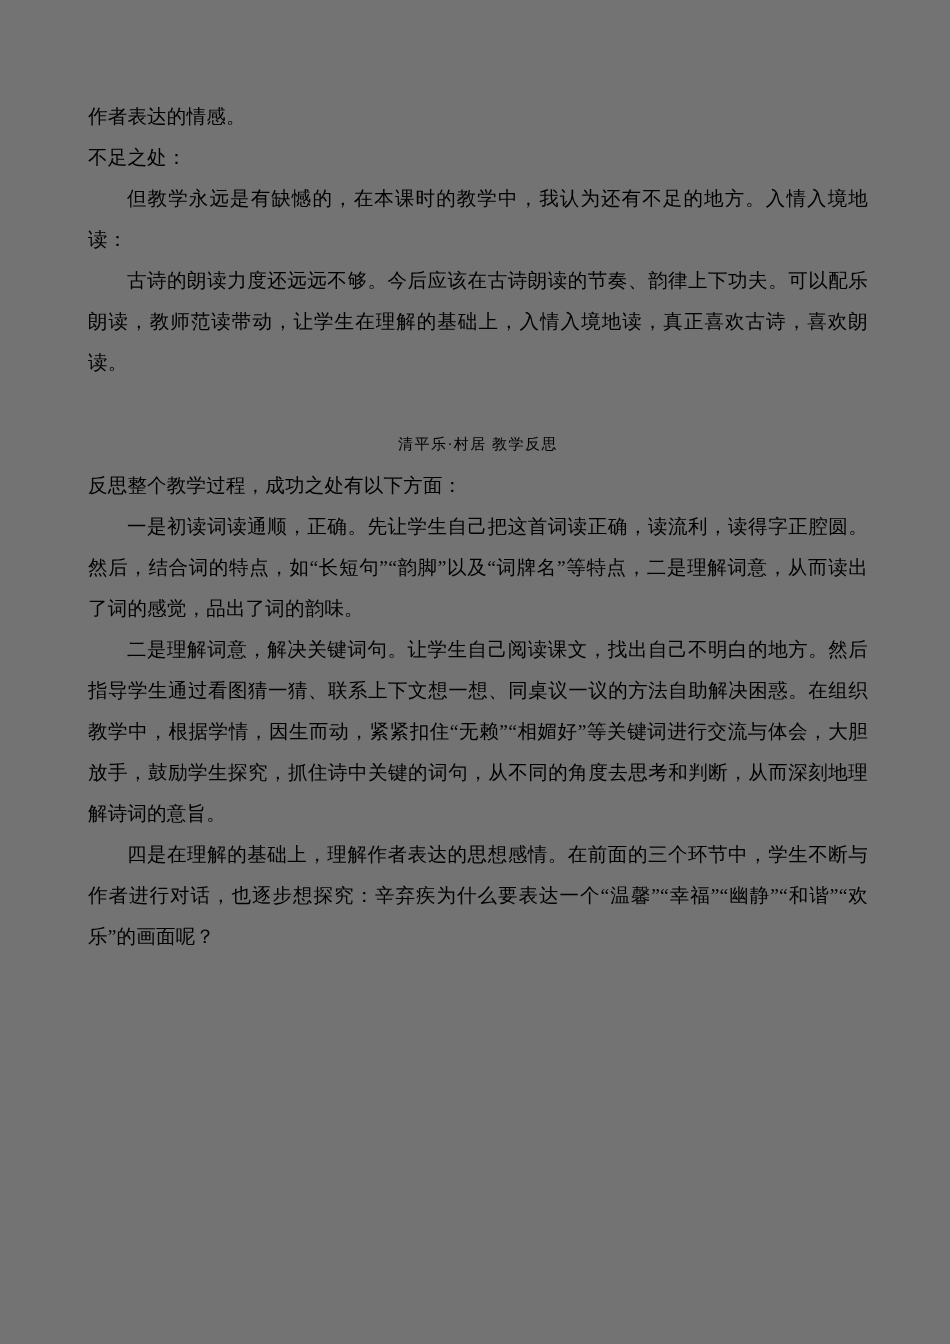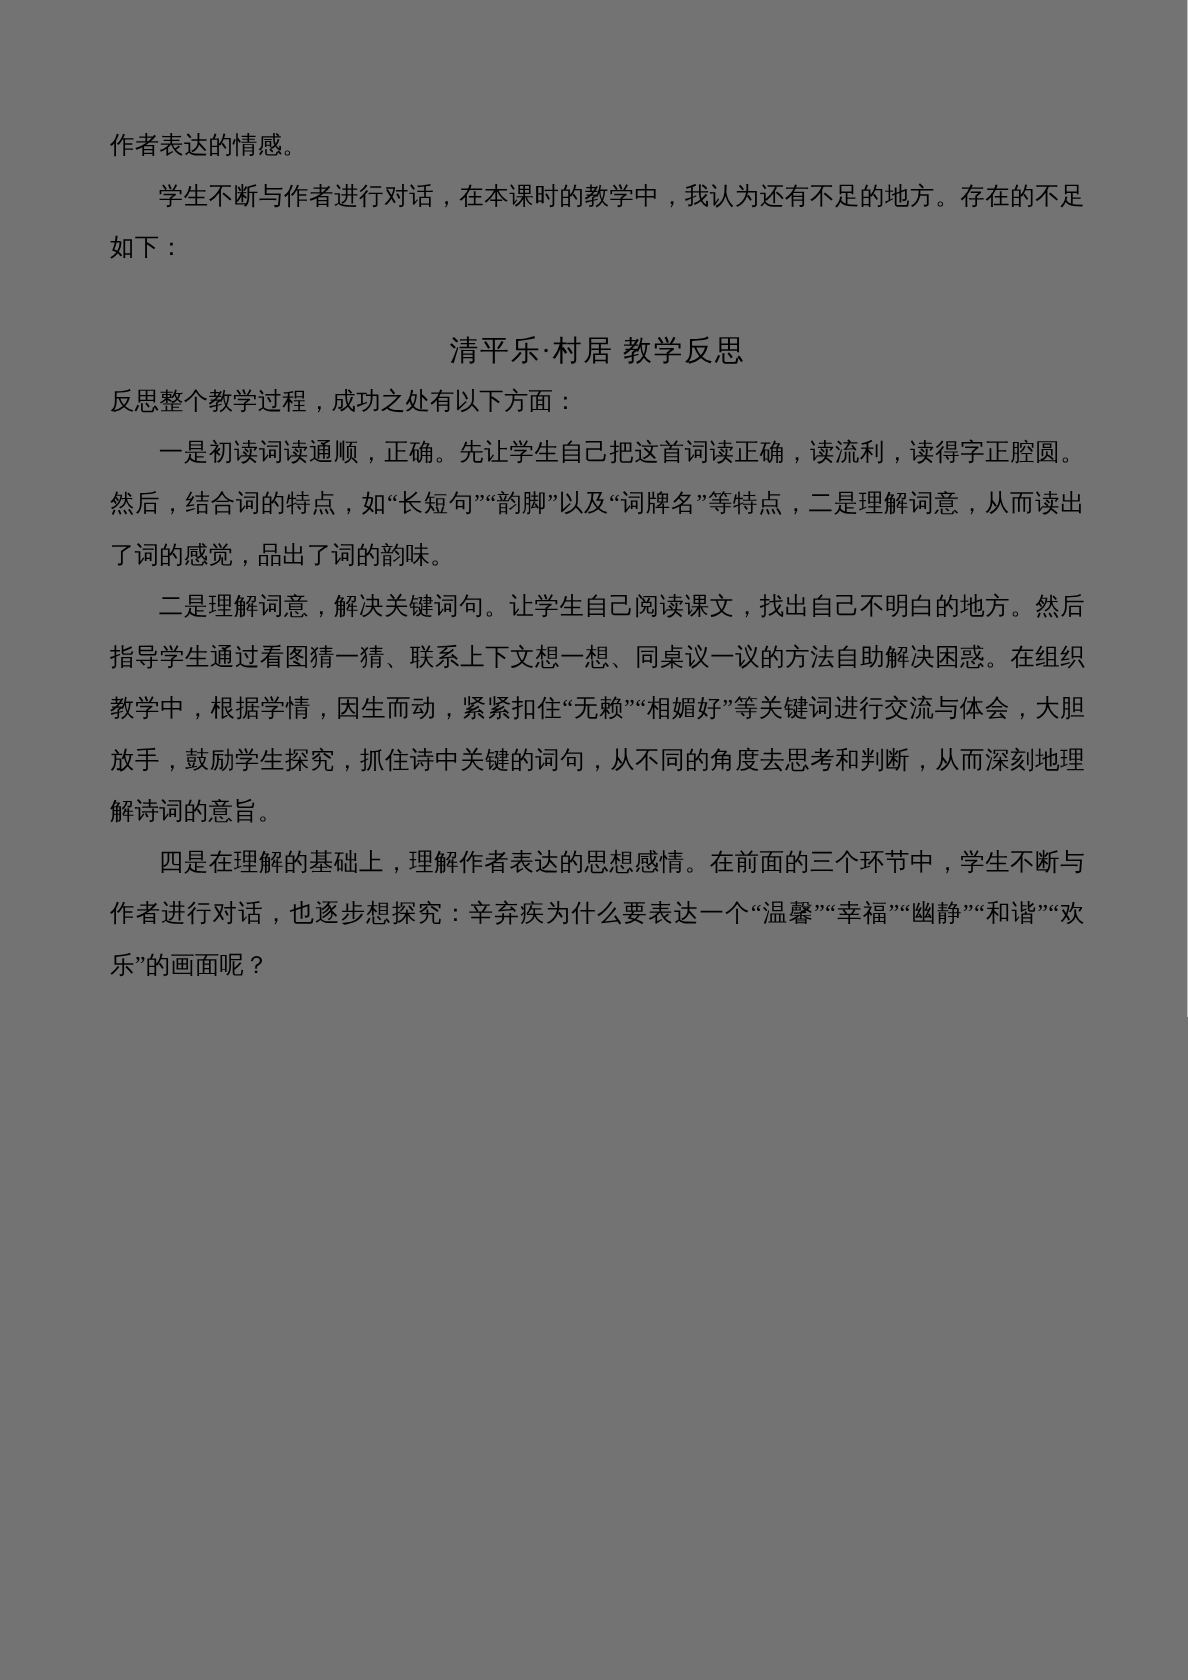--- a/index.html
+++ b/index.html
@@ -33,40 +33,42 @@
     margin: 0;
     letter-spacing: 0.2px;
   }
   .indent {
     text-indent: 39px;
   }
   .gap-large {
     height: 41px;
   }
   .title-line {
-    font-size: 23px;
+    font-size: 15px;
     line-height: 41px;
     text-align: center;
     margin: 0;
     letter-spacing: 1.5px;
   }
 </style>
 </head>
 <body>
 
 <div class="page">
   <div class="content">
 
     <p class="para">作者表达的情感。</p>
 
 
 
+    <p class="para">不足之处：</p>
 
-    <p class="para indent">学生不断与作者进行对话，在本课时的教学中，我认为还有不足的地方。存在的不足如下：</p>
+    <p class="para indent">但教学永远是有缺憾的，在本课时的教学中，我认为还有不足的地方。入情入境地读：</p>
 
+    <p class="para indent">古诗的朗读力度还远远不够。今后应该在古诗朗读的节奏、韵律上下功夫。可以配乐朗读，教师范读带动，让学生在理解的基础上，入情入境地读，真正喜欢古诗，喜欢朗读。</p>
 
     <div class="gap-large"></div>
 
     <p class="title-line">清平乐·村居  教学反思</p>
 
 
     <p class="para">反思整个教学过程，成功之处有以下方面：</p>
 
     <p class="para indent">一是初读词读通顺，正确。先让学生自己把这首词读正确，读流利，读得字正腔圆。然后，结合词的特点，如“长短句”“韵脚”以及“词牌名”等特点，二是理解词意，从而读出了词的感觉，品出了词的韵味。</p>
 

